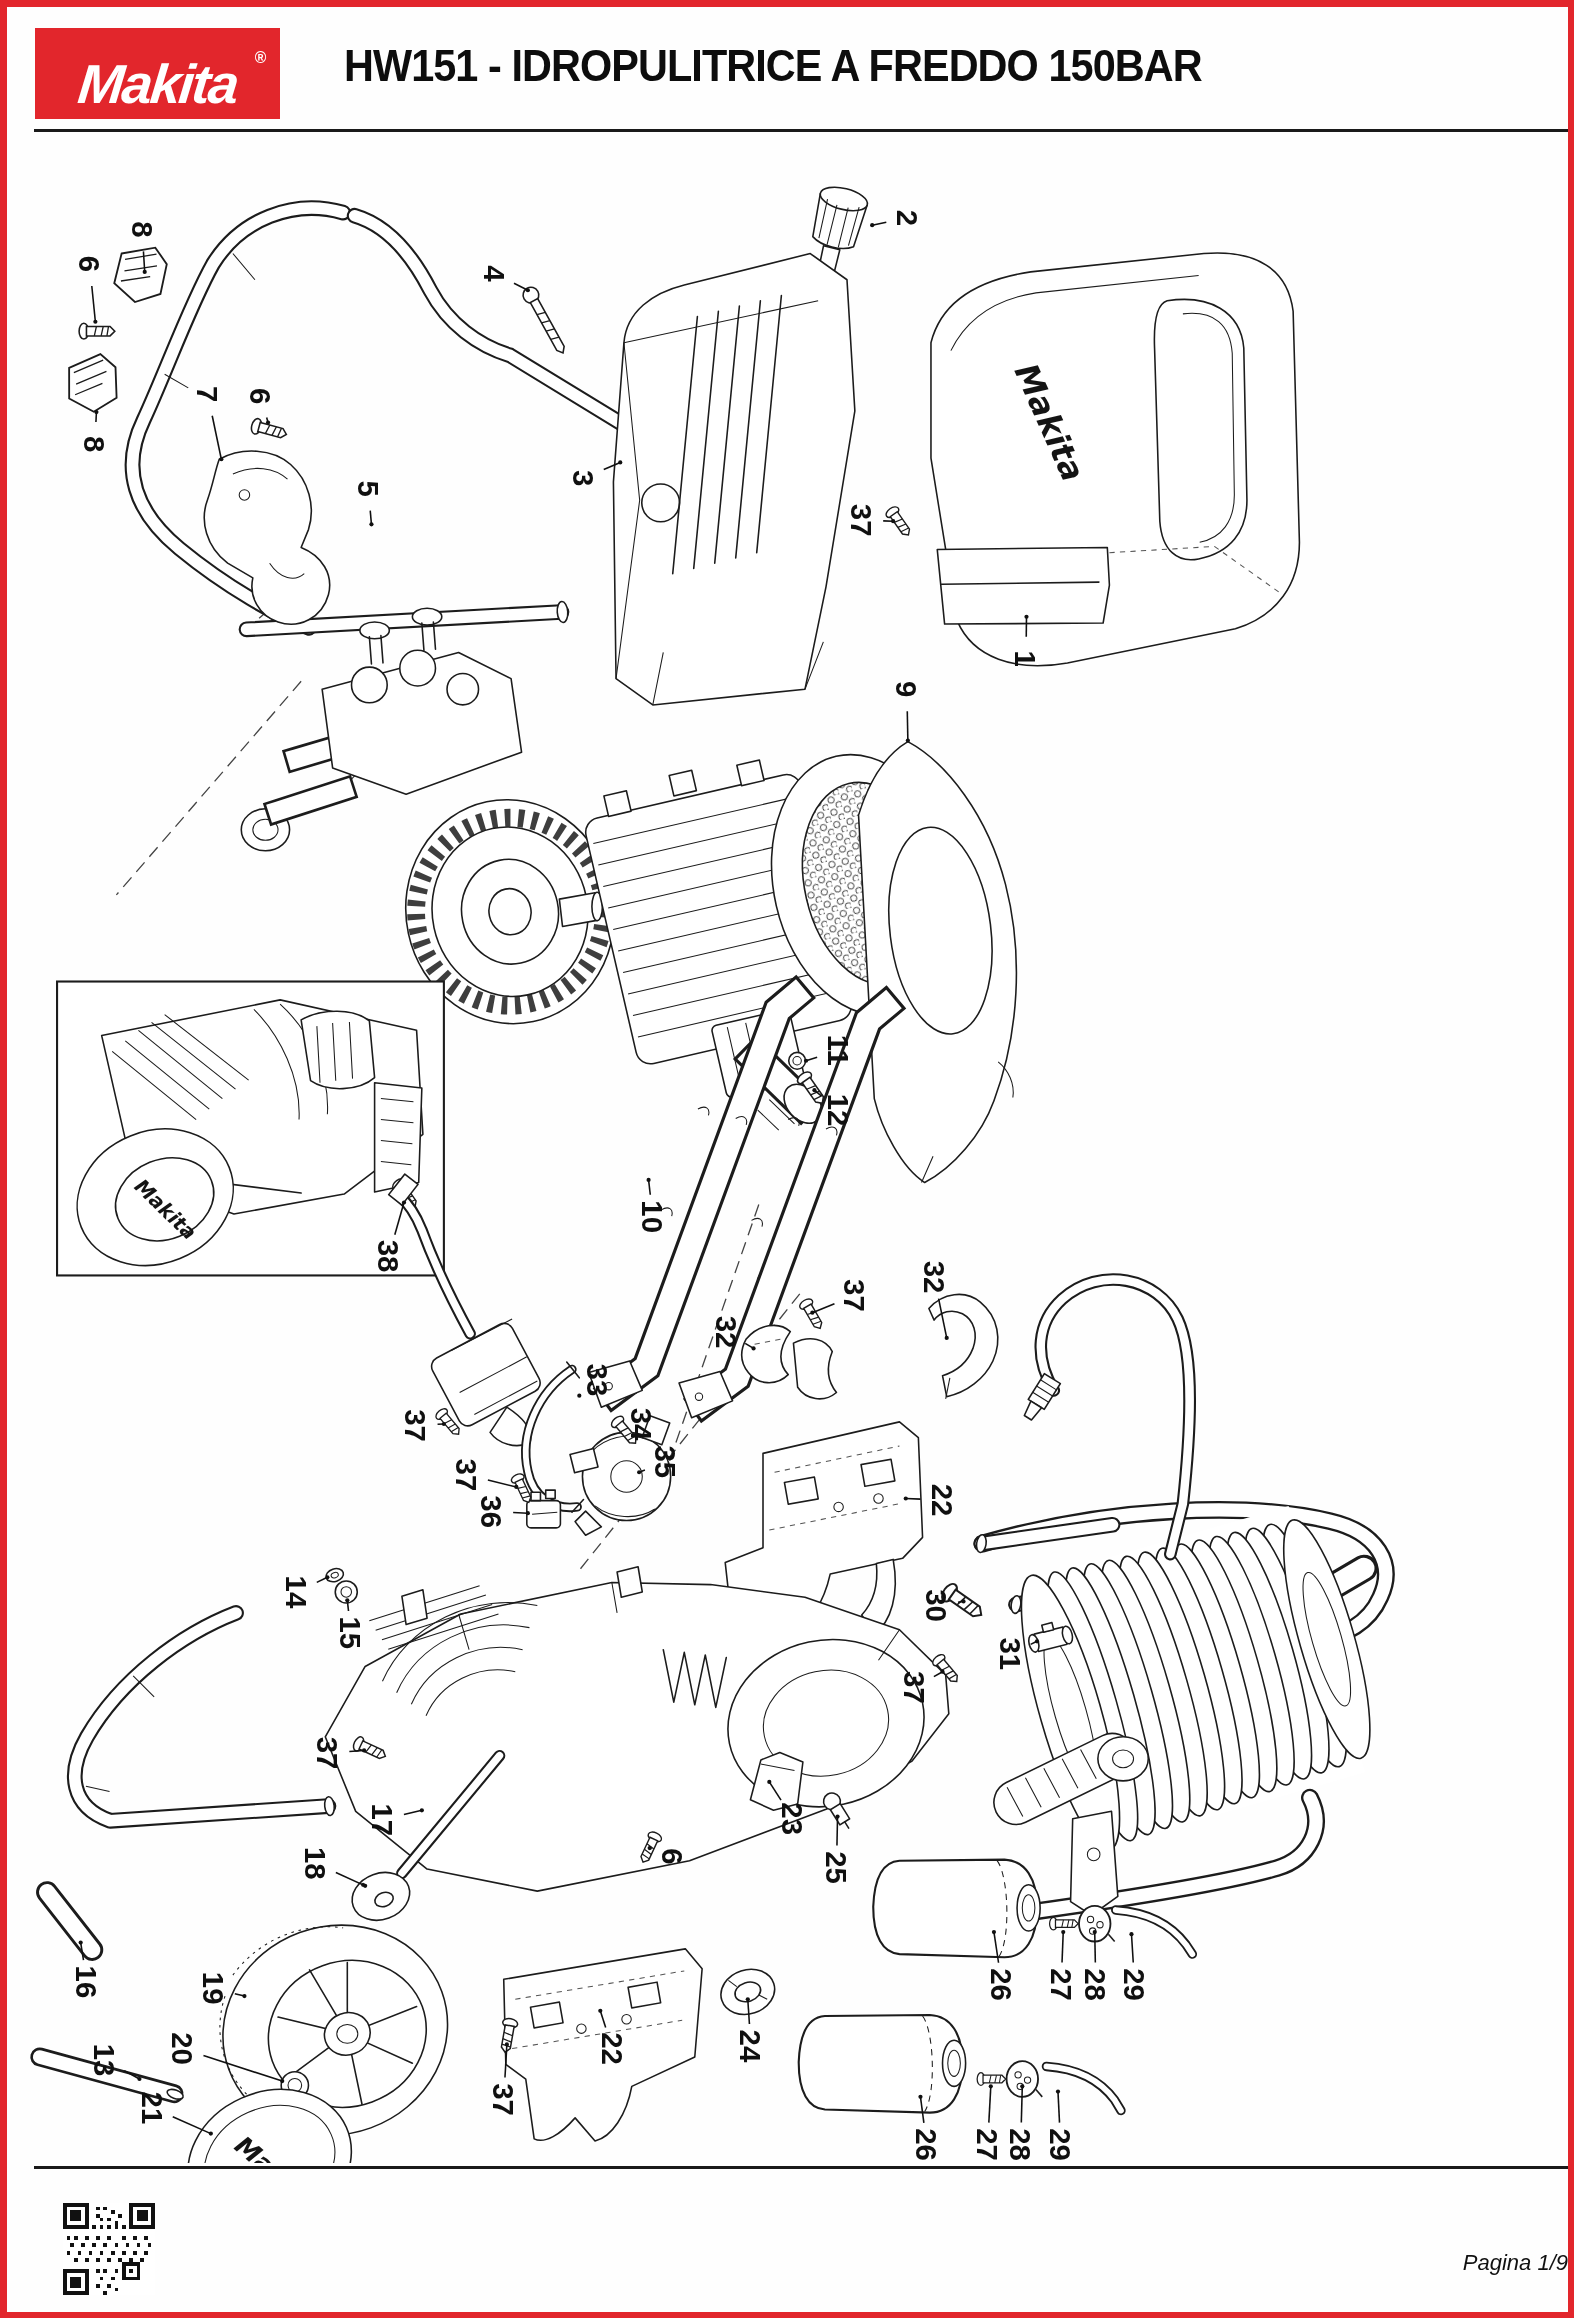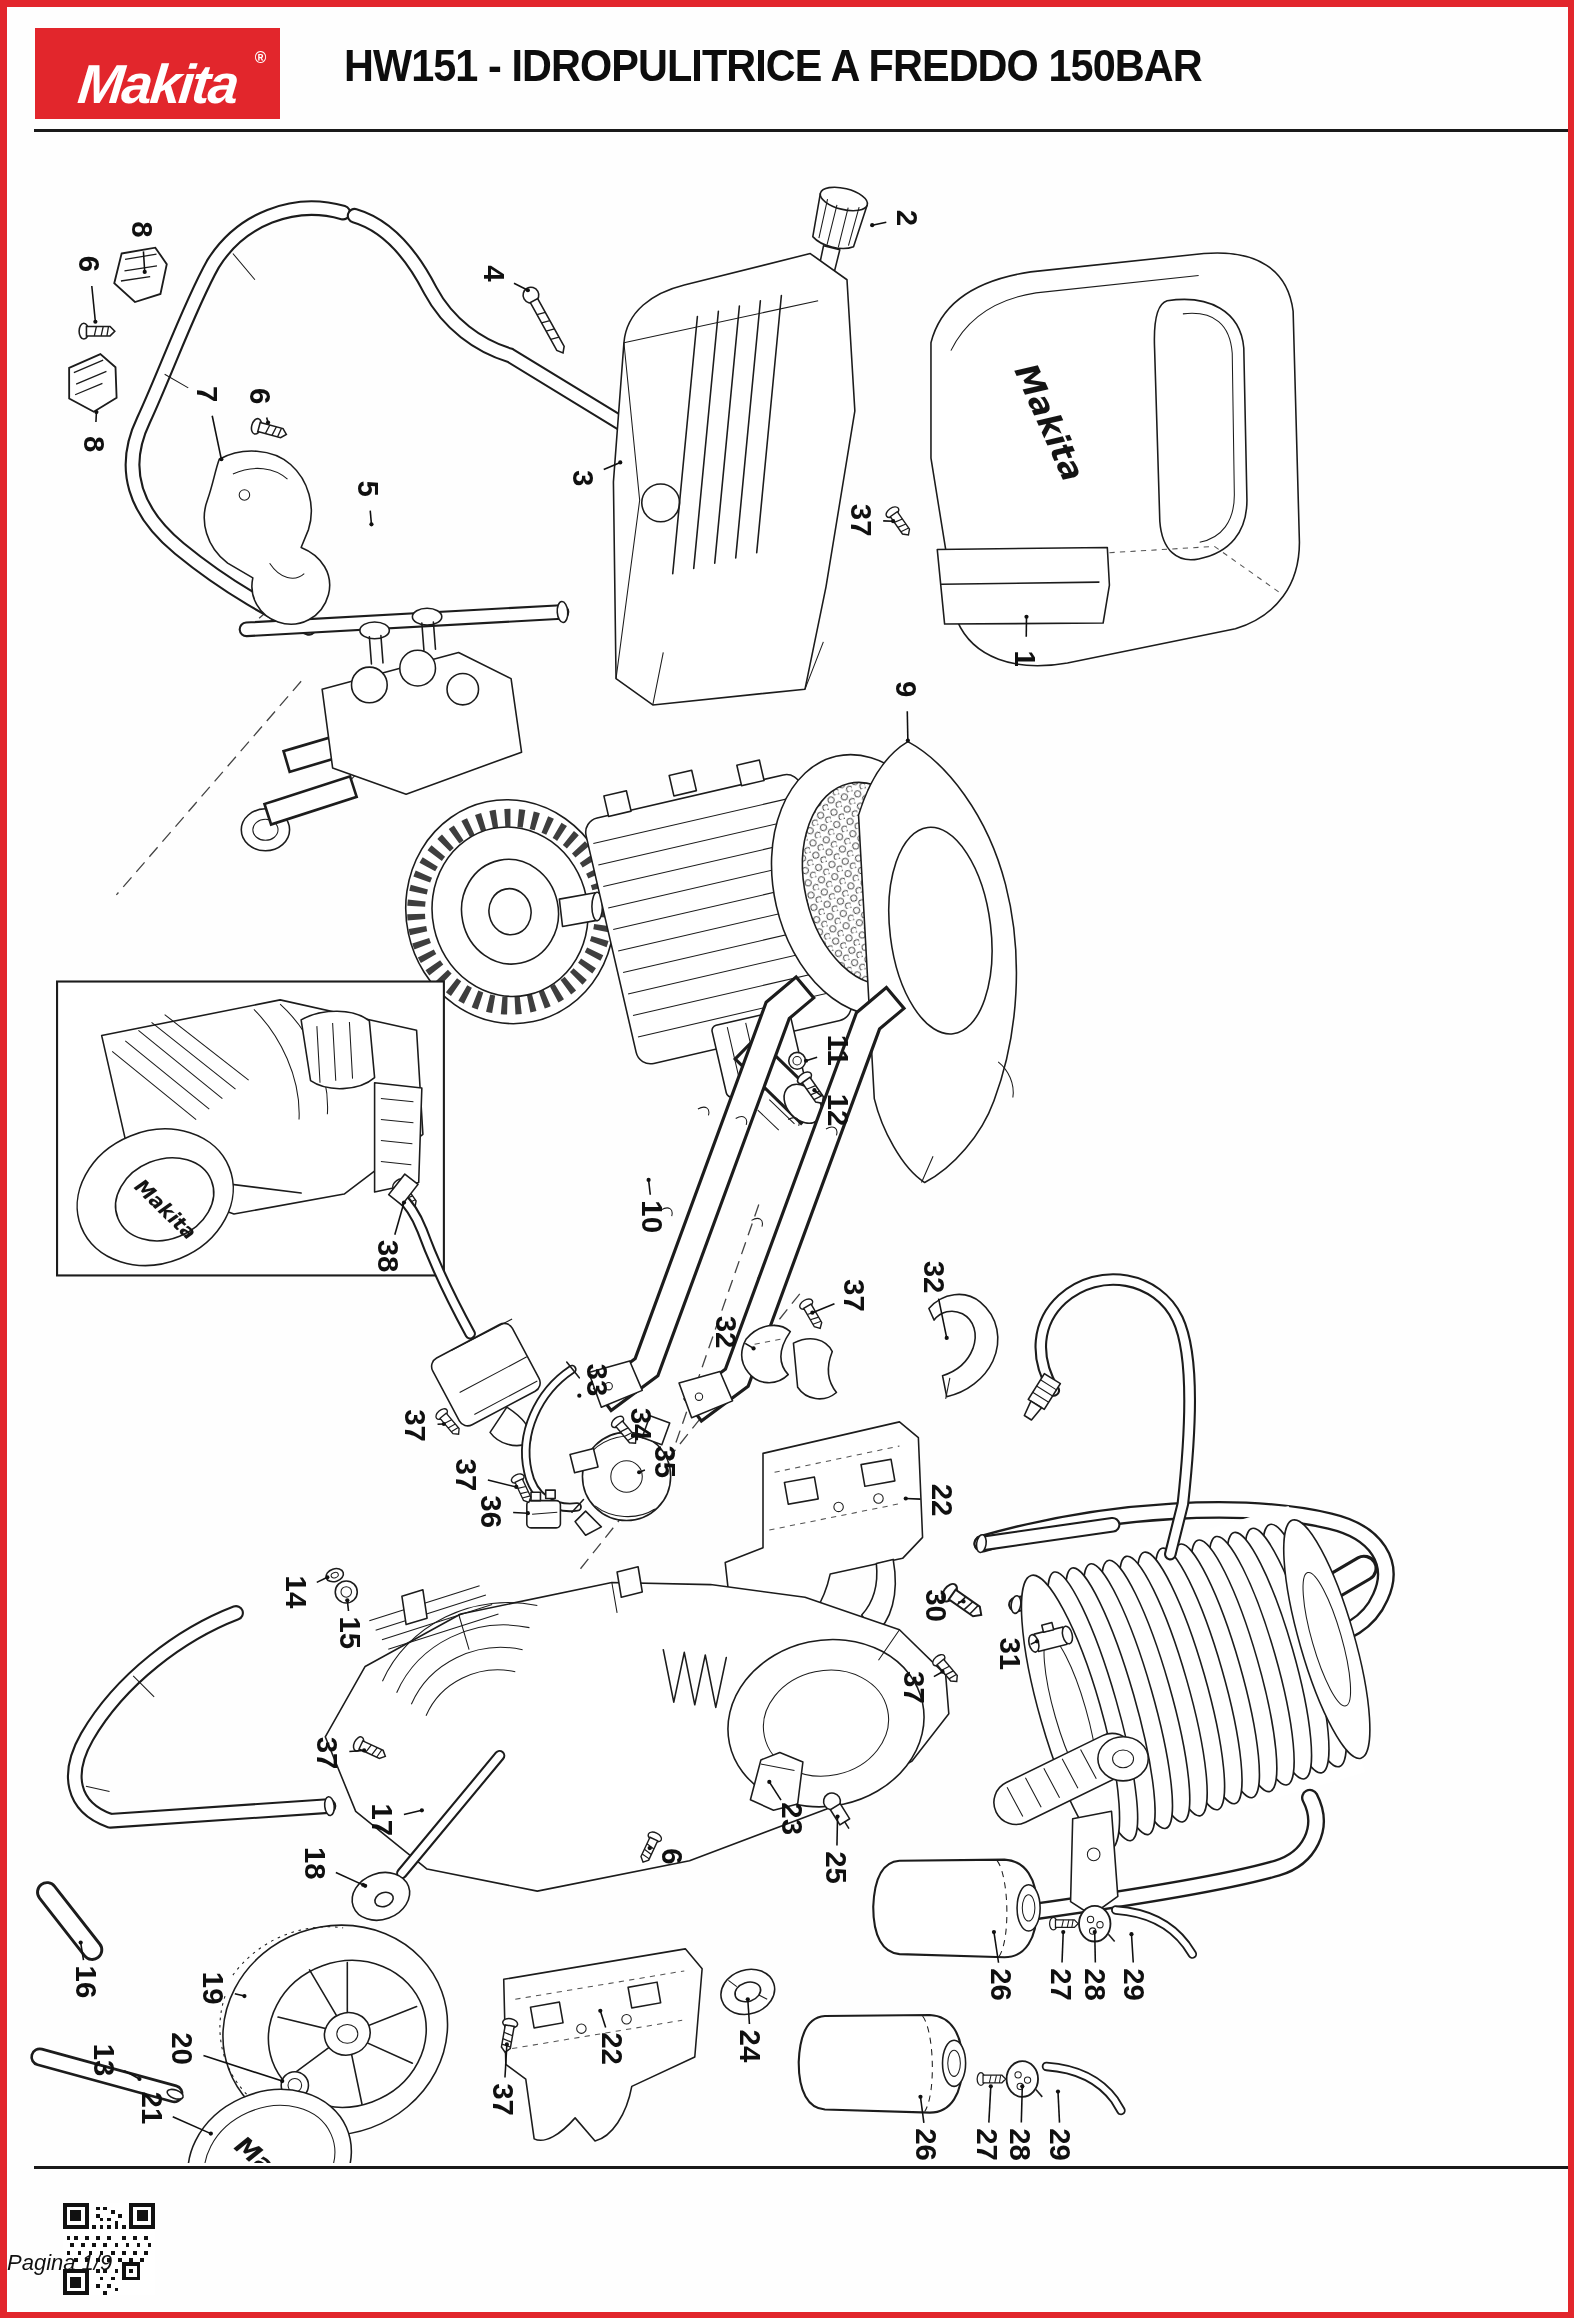--- a/index.html
+++ b/index.html
@@ -37,21 +37,21 @@
     font-size:45px;font-weight:bold;color:#0d0d0d;
     letter-spacing:-1px;white-space:nowrap;
     transform:scaleX(.92);transform-origin:left top;
   }
   .rule{position:absolute;left:27px;width:1540px;height:2.6px;background:#1a1a1a;}
   #rule-top{top:122px;}
   #rule-bottom{top:2159px;}
   
   #page-num{
     position:absolute;left:0;top:2243px;width:100%;
-    text-align:left;font-style:italic;font-size:22px;color:#111;
+    text-align:right;font-style:italic;font-size:22px;color:#111;
   }
   #qr{position:absolute;left:56px;top:2196px;width:92px;height:92px;}
   
   #diagram{position:absolute;left:0;top:130px;width:1575px;height:2026px;}
   svg{display:block}
   svg *{vector-effect:none}
   .ln{stroke:var(--ink);stroke-width:3;fill:none;stroke-linecap:round;stroke-linejoin:round;}
   .lnf{stroke:var(--ink);stroke-width:3;fill:#fff;stroke-linejoin:round;}
   .thin{stroke:var(--ink);stroke-width:2;fill:none;}
   .dash{stroke:#444;stroke-width:2.5;fill:none;stroke-dasharray:24 14;}

